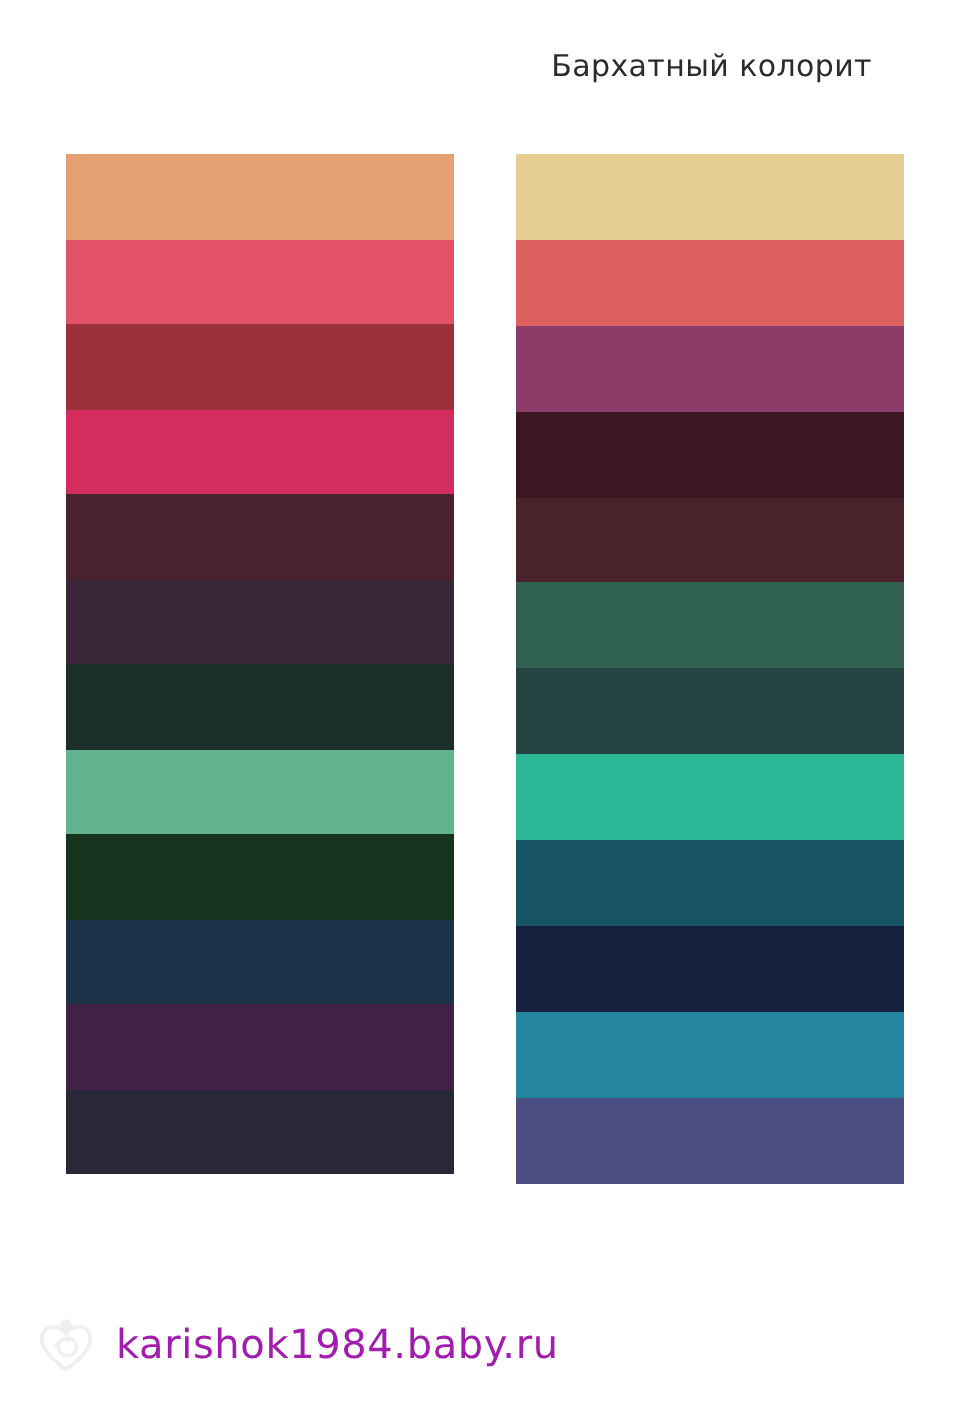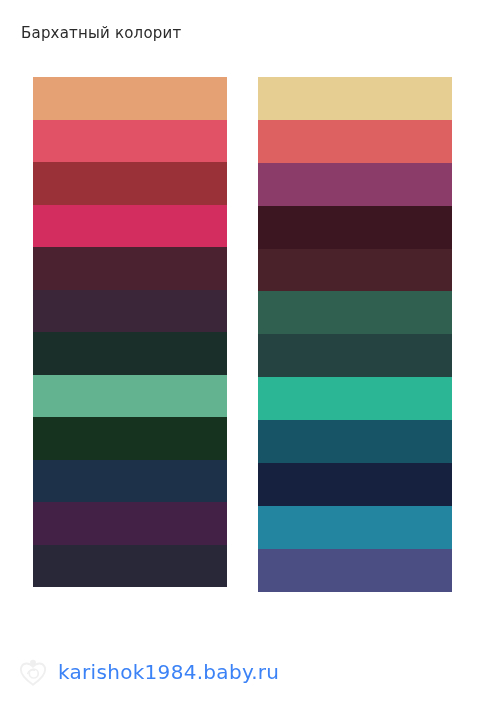--- a/index.html
+++ b/index.html
@@ -24,22 +24,21 @@
 
   
   .title-bar {
     position: absolute;
     top: 0;
     left: 0;
     width: 436px;
     height: 66px;
     display: flex;
     align-items: center;
-    justify-content: flex-start;
-    margin-left: 21px;
+    justify-content: flex-end;
   }
   .title-text {
     font-family: "DejaVu Sans", "Liberation Sans", sans-serif;
     font-size: 15px;
     font-weight: 400;
     color: #2b2b2b;
     letter-spacing: 0.2px;
     white-space: nowrap;
   }
 
@@ -80,21 +79,21 @@
   }
   .wm-logo {
     width: 30px;
     height: 30px;
     flex: 0 0 30px;
     opacity: 0.85;
   }
   .wm-text {
     font-family: "DejaVu Sans", "Liberation Sans", sans-serif;
     font-size: 20px;
-    color: #3b82f6;
+    color: #a21caf;
     letter-spacing: 0.3px;
     white-space: nowrap;
   }
 </style>
 </head>
 <body>
 
 <div id="page">
 
   <div class="title-bar">

